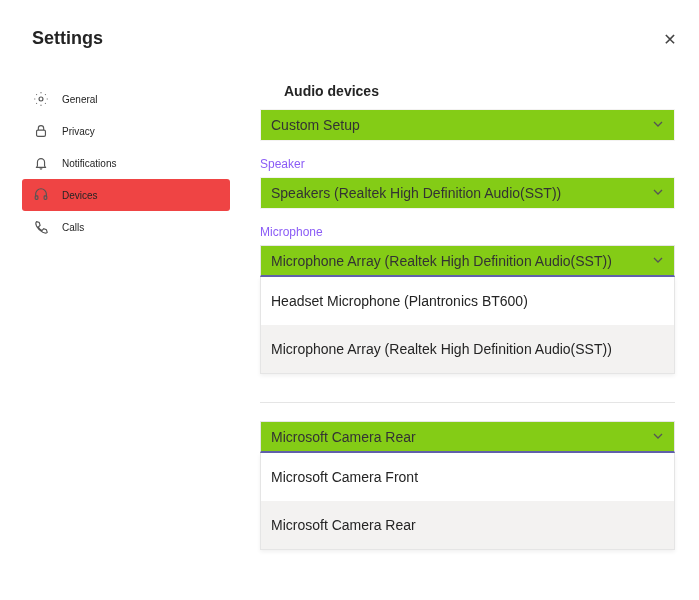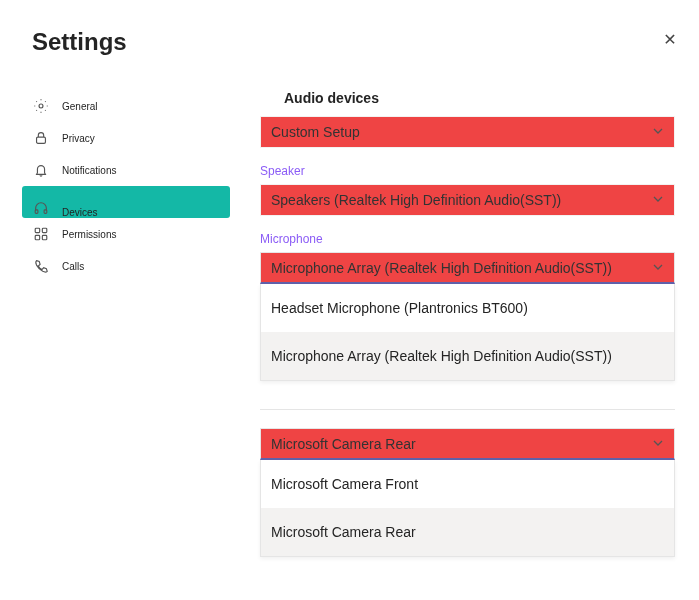--- a/index.html
+++ b/index.html
@@ -7,21 +7,21 @@
     font-family: "Segoe UI", -apple-system, BlinkMacSystemFont, sans-serif;
     font-size: 14px;
     color: #242424;
     background: #fff;
     width: 699px;
     height: 600px;
     overflow: hidden;
     position: relative;
   }
   .page-title {
-    font-size: 24px;
+    font-size: 18px;
     font-weight: 700;
     padding: 28px 0 0 32px;
   }
   .close-btn {
     position: absolute;
     top: 28px; right: 18px;
     width: 22px; height: 22px;
     display: flex; align-items: center; justify-content: center;
     cursor: pointer;
     background: none; border: none;
@@ -40,22 +40,21 @@
     display: flex;
     align-items: center;
     height: 32px;
     padding: 0 10px;
     border-radius: 3px;
     cursor: pointer;
     font-size: 10px;
     color: #242424;
   }
   .sidebar-item.active {
-    background: #14b8a6;
-    align-items: flex-end;
+    background: #ef4444;
   }
   .sidebar-item .icon {
     width: 18px; height: 18px;
     margin-right: 12px;
     display: flex; align-items: center; justify-content: center;
     color: #444;
   }
   .sidebar-item .icon svg { stroke: #555; fill: none; stroke-width: 1.3; }
   .content {
     flex: 1;
@@ -70,21 +69,21 @@
   }
   .field-label {
     font-size: 12px;
     color: #8b5cf6;
     margin-top: 16px;
     margin-bottom: 6px;
   }
   .select {
     width: 100%;
     height: 32px;
-    background: #ef4444;
+    background: #84cc16;
     display: flex;
     align-items: center;
     justify-content: space-between;
     padding: 0 10px;
     font-size: 14px;
     color: #333;
     cursor: pointer;
     border: 1px solid #f3f2f1;
   }
   .select.open {
@@ -160,31 +159,20 @@
       <span class="icon">
         <svg viewBox="0 0 18 18" width="16" height="16">
             <path d="M3 11V8a6 6 0 0 1 12 0v3"></path>
             <rect x="2.5" y="10" width="3" height="4" rx="1"></rect>
             <rect x="12.5" y="10" width="3" height="4" rx="1"></rect>
           </svg>
       </span>
       <span>Devices</span>
     </div>
 
-    <div class="sidebar-item">
-      <span class="icon">
-        <svg viewBox="0 0 18 18" width="16" height="16">
-            <rect x="2.5" y="2.5" width="5" height="5" rx="1"></rect>
-            <rect x="10.5" y="2.5" width="5" height="5" rx="1"></rect>
-            <rect x="2.5" y="10.5" width="5" height="5" rx="1"></rect>
-            <rect x="10.5" y="10.5" width="5" height="5" rx="1"></rect>
-          </svg>
-      </span>
-      <span>Permissions</span>
-    </div>
 
     <div class="sidebar-item">
       <span class="icon">
         <svg viewBox="0 0 18 18" width="16" height="16">
             <path d="M4 3l3 1 1 3-2 2a10 10 0 0 0 4 4l2-2 3 1 1 3c-1 1-3 1-5 0A18 18 0 0 1 4 8c-1-2-1-4 0-5z"></path>
           </svg>
       </span>
       <span>Calls</span>
     </div>
   </nav>

